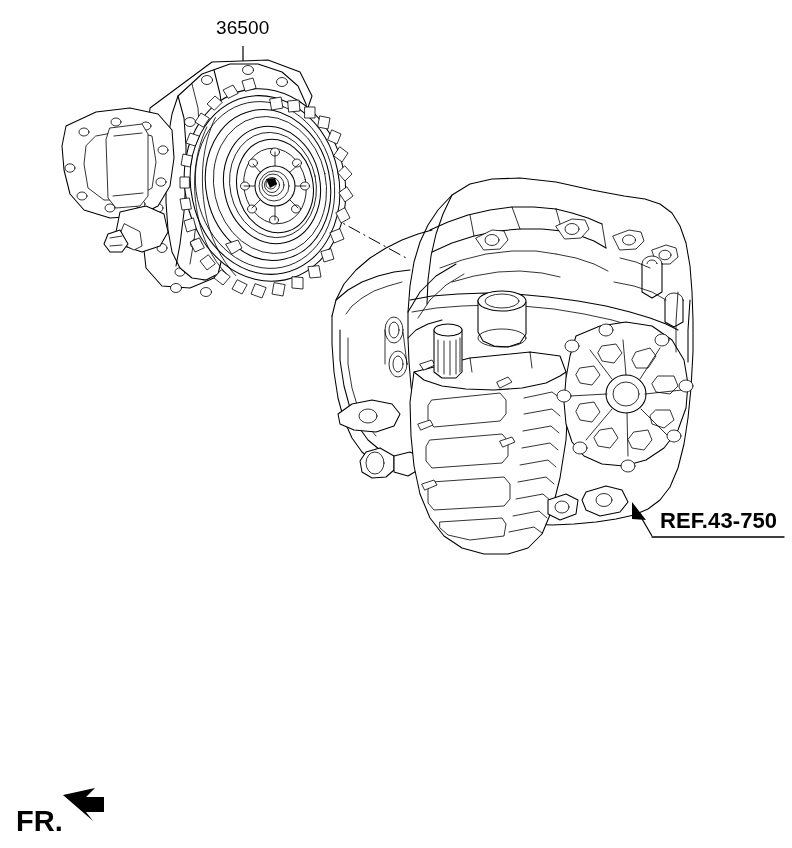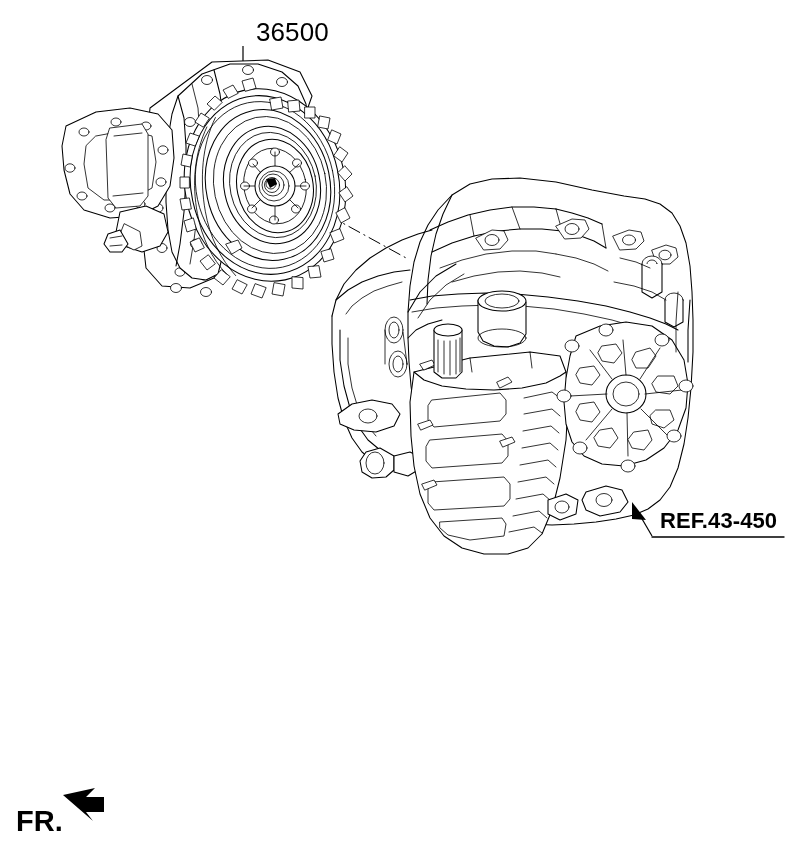--- a/index.html
+++ b/index.html
@@ -84,23 +84,22 @@
   .txt-label {
     position: absolute;
     font-family: "Liberation Sans", sans-serif;
     color: #000000;
     white-space: nowrap;
     letter-spacing: 0.1px;
   }
   #part-number-label {
     left: 216px;
     top: 17px;
-    font-size: 26px;
+    font-size: 19px;
     font-weight: 400;
-    margin-left: 40px;
   }
   #ref-label {
     left: 660px;
     top: 508px;
     font-size: 22px;
     font-weight: 700;
   }
   #fr-label {
     left: 16px;
     top: 805px;
@@ -498,17 +497,17 @@
     </g>
 
     <g>
       <path class="solidk" d="M63,795 L95,788 L86,797 L104,797 L104,812 L86,812 L93,821 Z"></path>
     </g>
 
   </svg>
 
   <div class="txt-label" id="part-number-label">36500</div>
 
-  <div class="txt-label" id="ref-label">REF.43-450</div>
+  <div class="txt-label" id="ref-label">REF.43-750</div>
 
   <div class="txt-label" id="fr-label">FR.</div>
 
 </div>
 
 </body></html>

